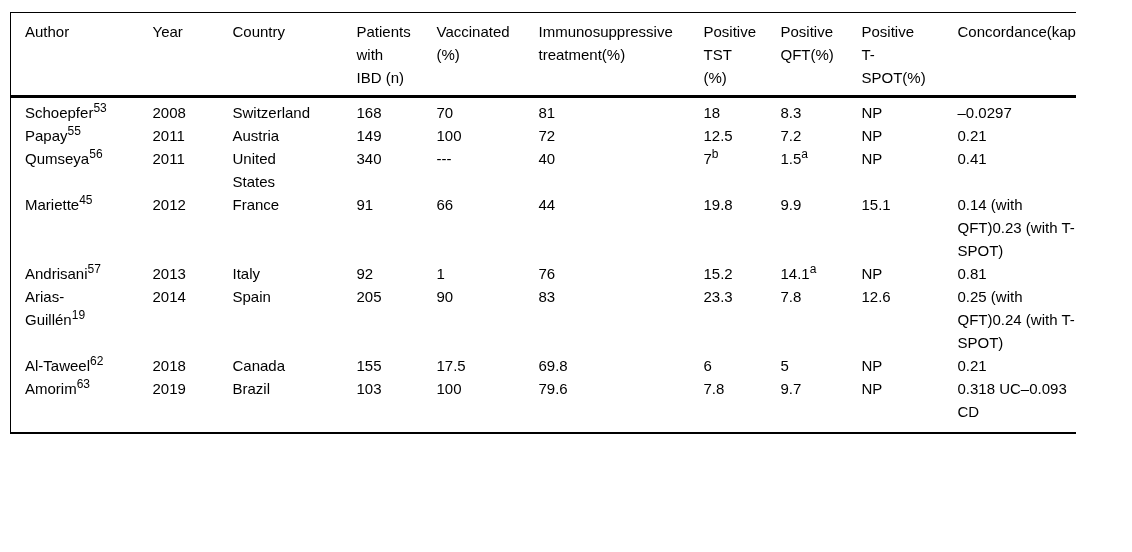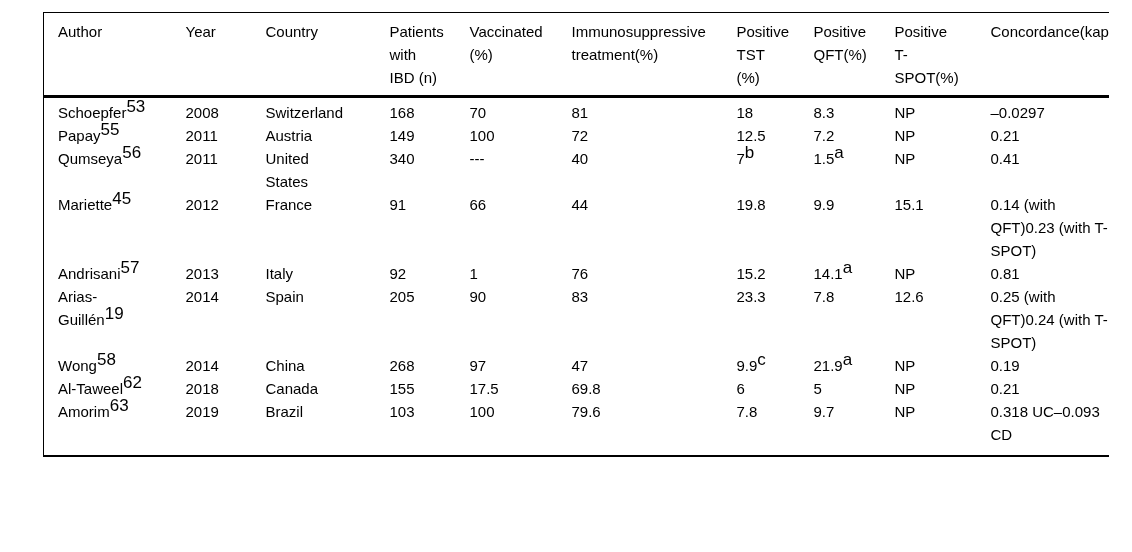--- a/index.html
+++ b/index.html
@@ -10,21 +10,20 @@
   .page {
     width: 1076px;
     height: 552px;
     background: #ffffff;
     position: relative;
     overflow: hidden;
     font-family: "Liberation Sans", sans-serif;
     font-size: 15px;
     line-height: 23px;
     color: #000000;
-    margin-left: 33px;
   }
   table.study-table {
     border-collapse: collapse;
     table-layout: fixed;
     width: 1112px;
     margin: 12px 0 0 10px;
     border-top: 1px solid #000;
     border-left: 1px solid #000;
     border-right: 1px solid #000;
     border-bottom: 2px solid #000;
@@ -47,21 +46,21 @@
   table.study-table td:first-child {
     padding-left: 14px;
   }
   table.study-table tbody tr:first-child td {
     padding-top: 3px;
   }
   table.study-table tbody tr:last-child td {
     padding-bottom: 9px;
   }
   sup {
-    font-size: 17px;
+    font-size: 12px;
     line-height: 0;
     vertical-align: super;
   }
 </style>
 </head>
 <body>
 
 <div class="page">
   <table class="study-table">
     <colgroup>
@@ -157,32 +156,20 @@
           <td>Spain</td>
           <td>205</td>
           <td>90</td>
           <td>83</td>
           <td>23.3</td>
           <td>7.8</td>
           <td>12.6</td>
           <td>0.25 (with<br>QFT)0.24 (with T-<br>SPOT)</td>
         </tr>
         <tr>
-          <td>Wong<sup>58</sup></td>
-          <td>2014</td>
-          <td>China</td>
-          <td>268</td>
-          <td>97</td>
-          <td>47</td>
-          <td>9.9<sup>c</sup></td>
-          <td>21.9<sup>a</sup></td>
-          <td>NP</td>
-          <td>0.19</td>
-        </tr>
-        <tr>
           <td>Al-Taweel<sup>62</sup></td>
           <td>2018</td>
           <td>Canada</td>
           <td>155</td>
           <td>17.5</td>
           <td>69.8</td>
           <td>6</td>
           <td>5</td>
           <td>NP</td>
           <td>0.21</td>

